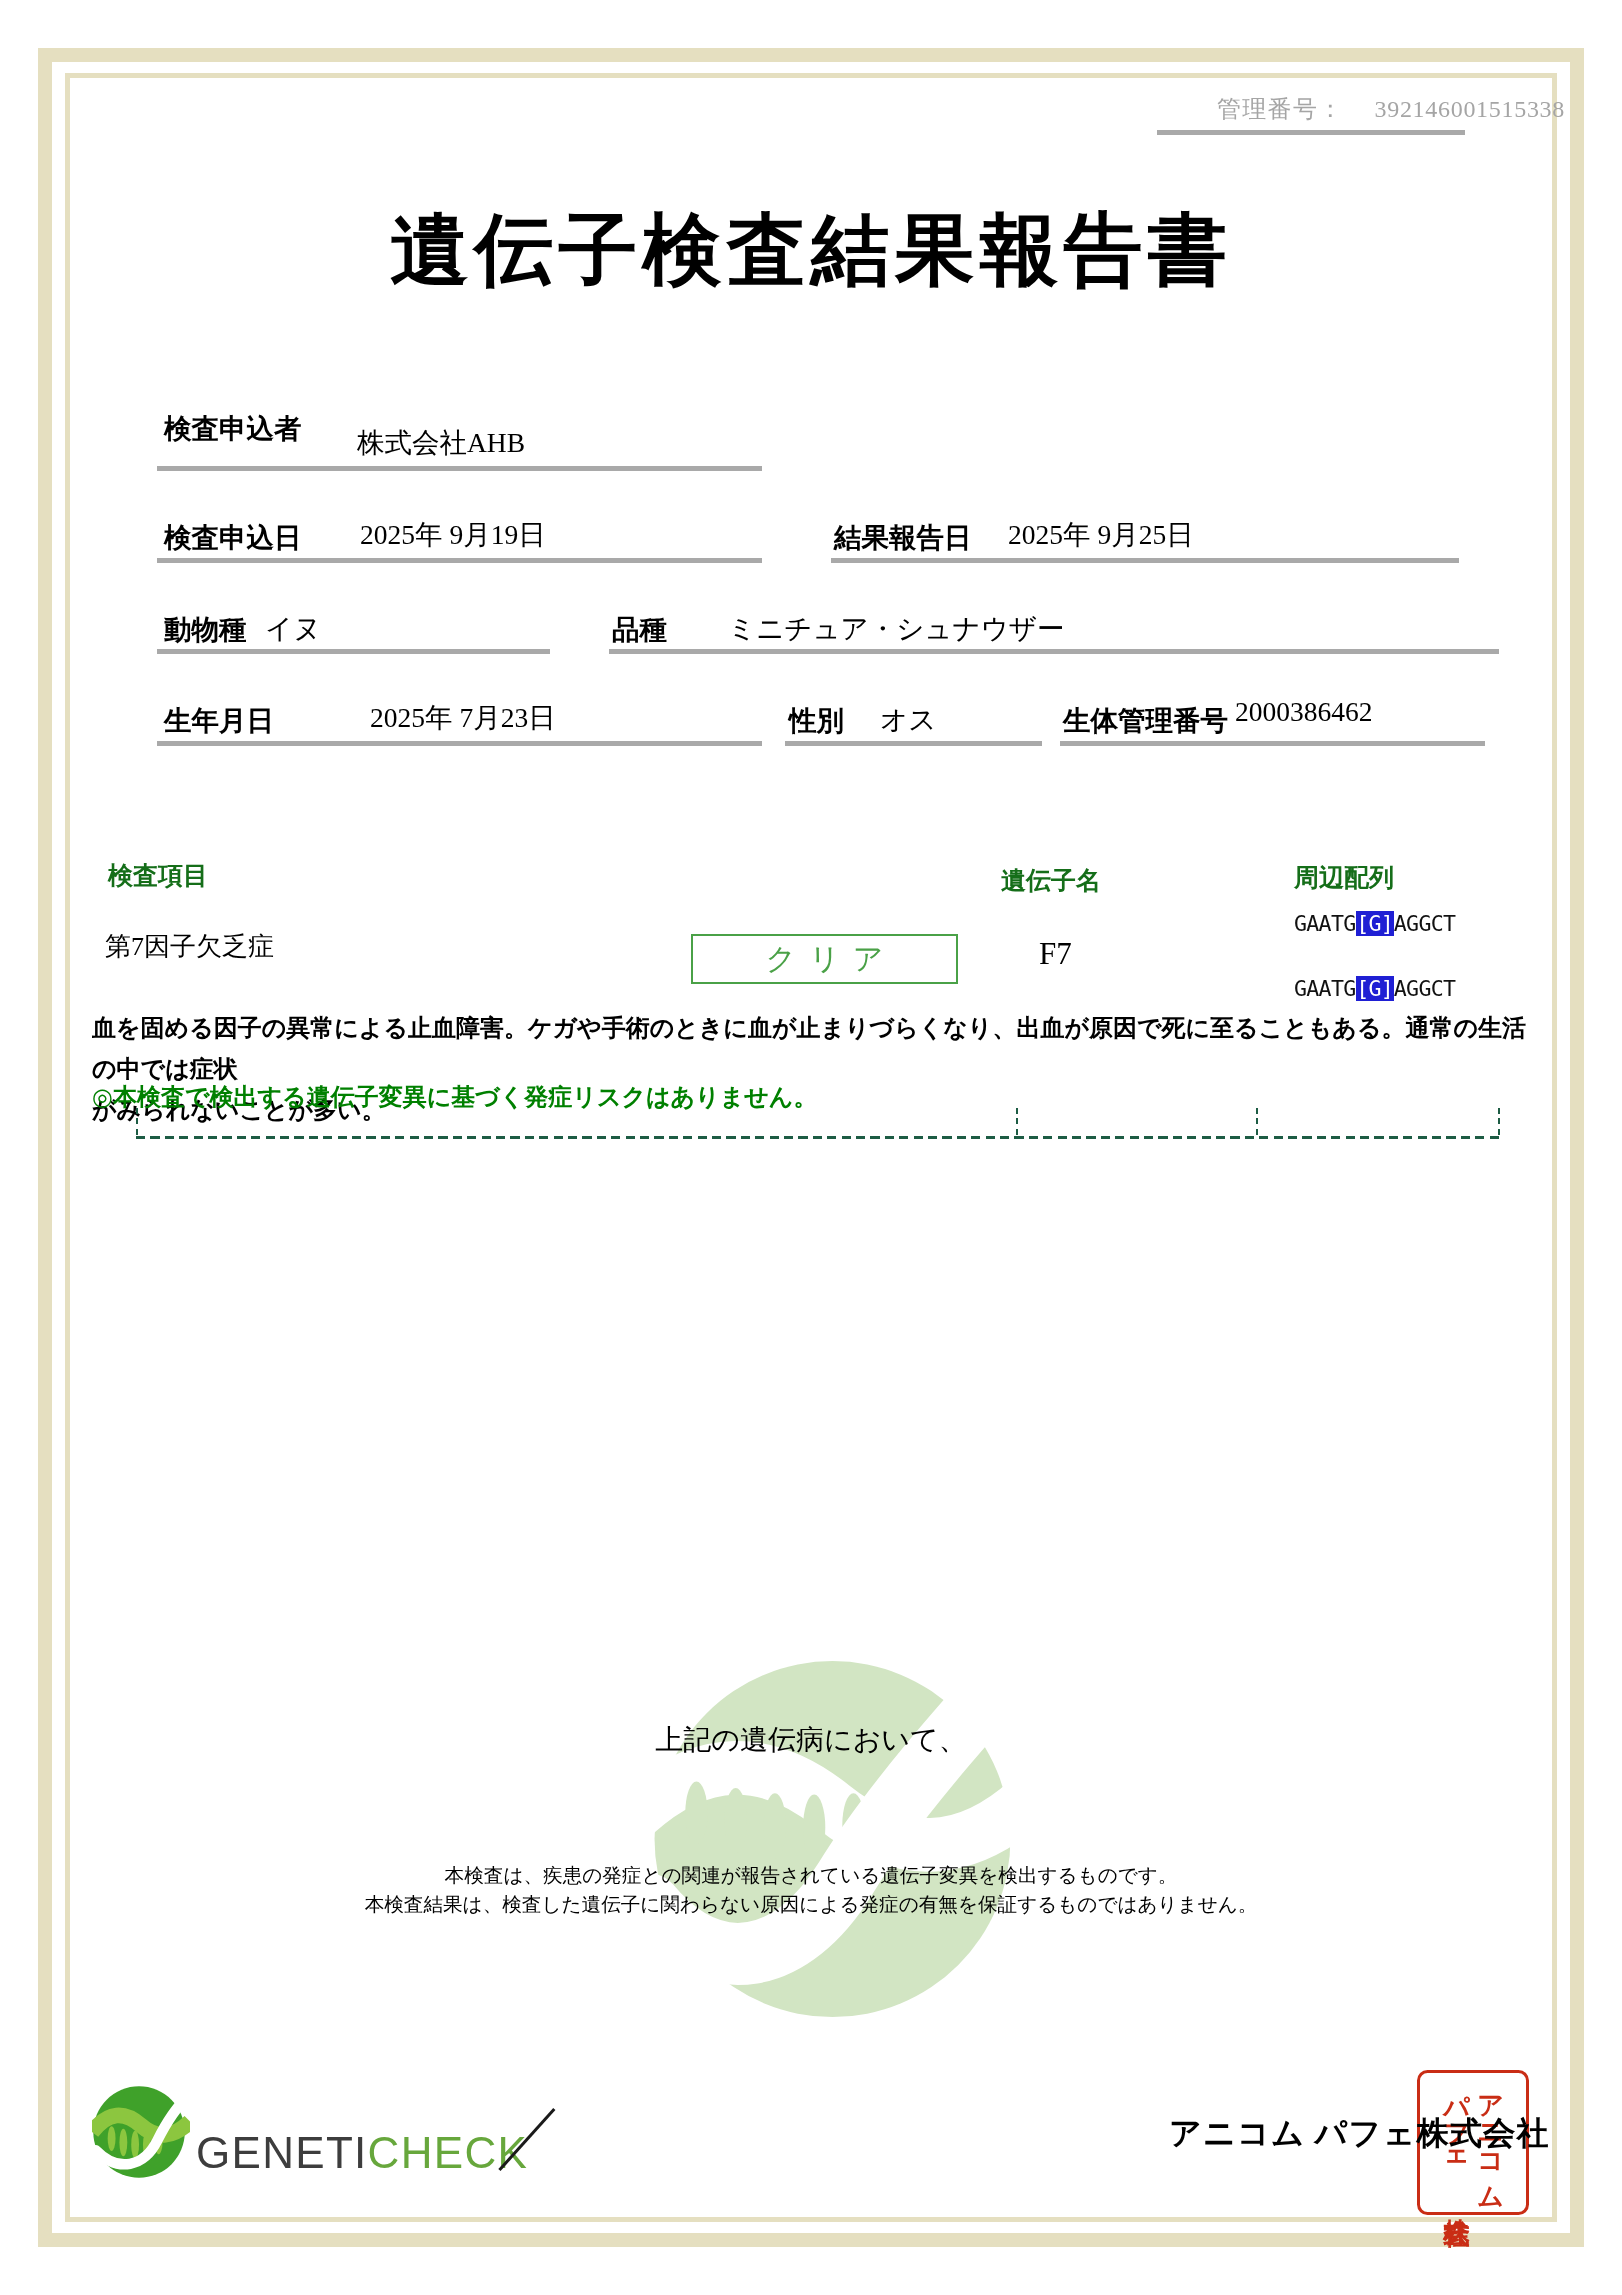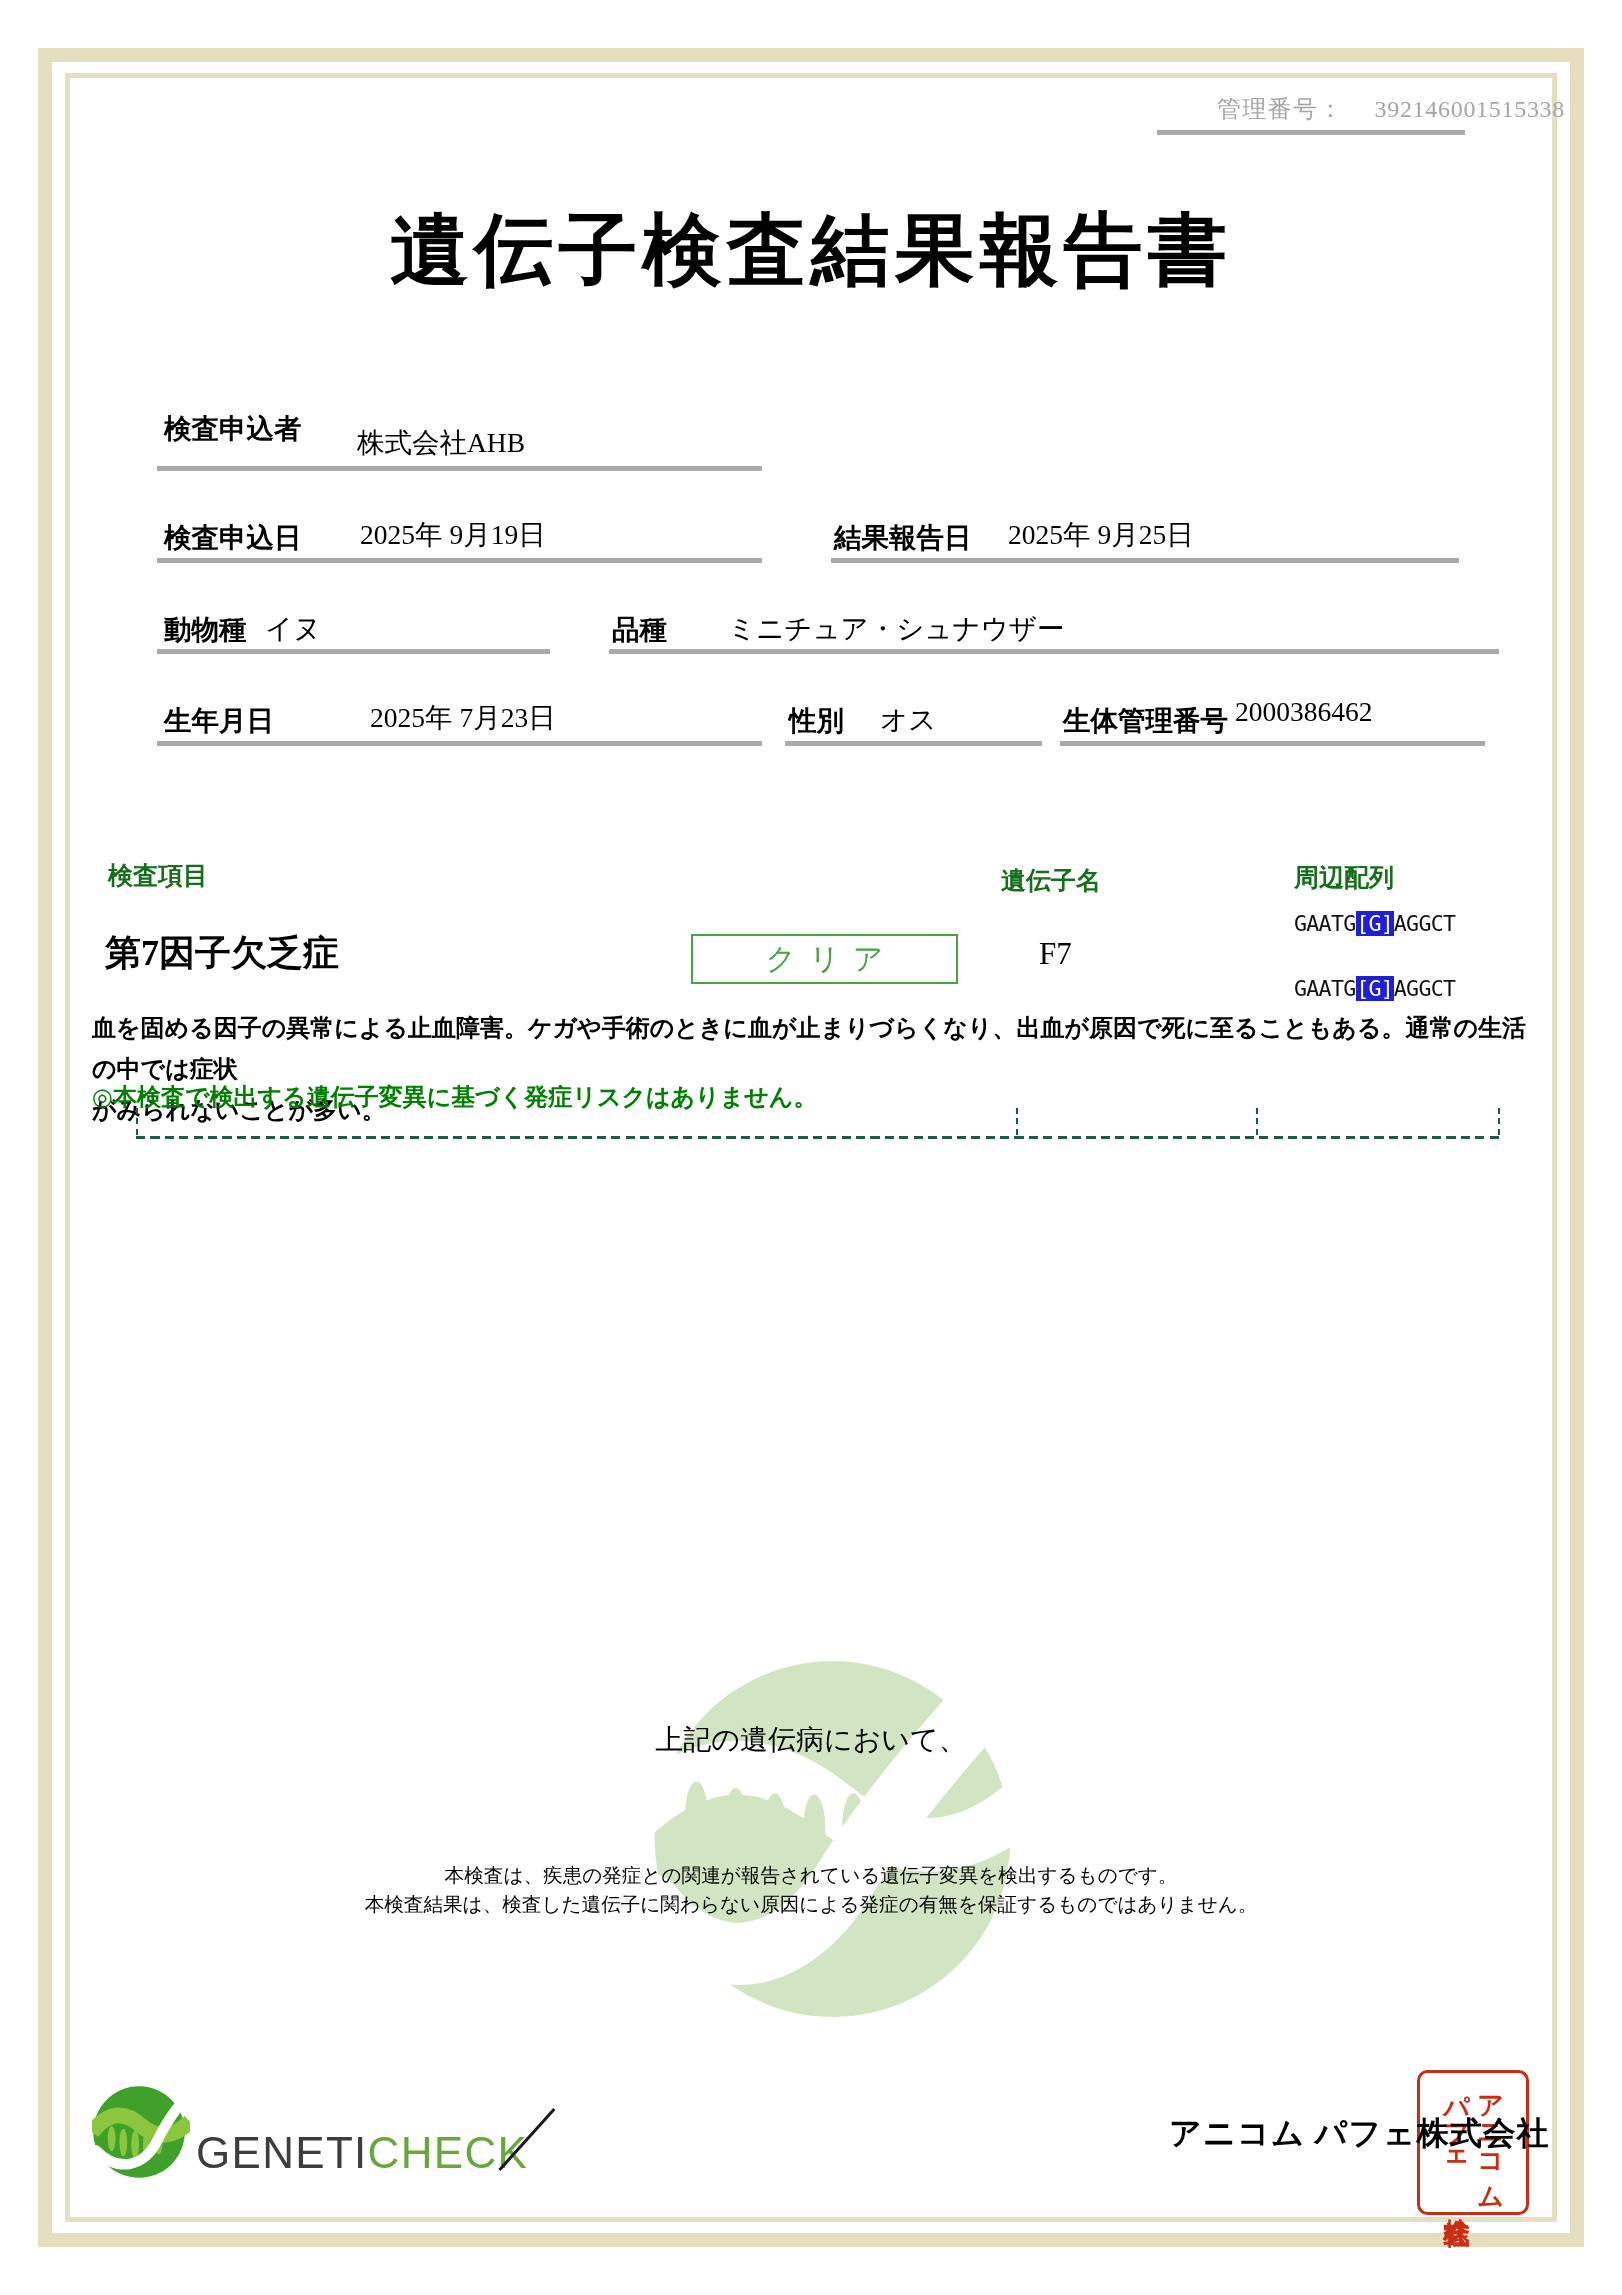--- a/index.html
+++ b/index.html
@@ -21,21 +21,21 @@
   .title{position:absolute;top:198px;left:0;width:100%;text-align:center;
          font-size:79px;font-weight:bold;letter-spacing:5.2px;}
 
   
   .lbl{position:absolute;font-size:27.5px;font-weight:bold;white-space:nowrap;}
   .val{position:absolute;font-size:27.5px;white-space:nowrap;}
   .uline{position:absolute;height:4.6px;background:#a9a9a9;}
 
   
   .green-h{position:absolute;font-size:25px;font-weight:bold;color:#156e19;white-space:nowrap;}
-  .disease{position:absolute;font-size:36px;font-weight:bold;white-space:nowrap;}
+  .disease{position:absolute;font-size:26px;font-weight:normal;white-space:nowrap;}
   .clear-box{position:absolute;left:691px;top:934px;width:250px;height:46px;
              border:2.6px solid #4aa147;color:#4aa147;font-size:30px;
              display:flex;align-items:center;justify-content:center;
              letter-spacing:13px;padding-left:13px;box-sizing:content-box;}
   .gene{position:absolute;left:1039px;top:936px;font-size:31px;white-space:nowrap;}
   .seq{position:absolute;left:1294px;font-family:"DejaVu Sans Mono",monospace;
        font-size:21.6px;letter-spacing:-0.7px;white-space:nowrap;color:#111;}
   .seq .var{background:#1f1fd4;color:#ffffff;padding:0 0.7px;}
 
   .desc{position:absolute;left:92px;top:1008px;width:1446px;font-size:24px;font-weight:600;

